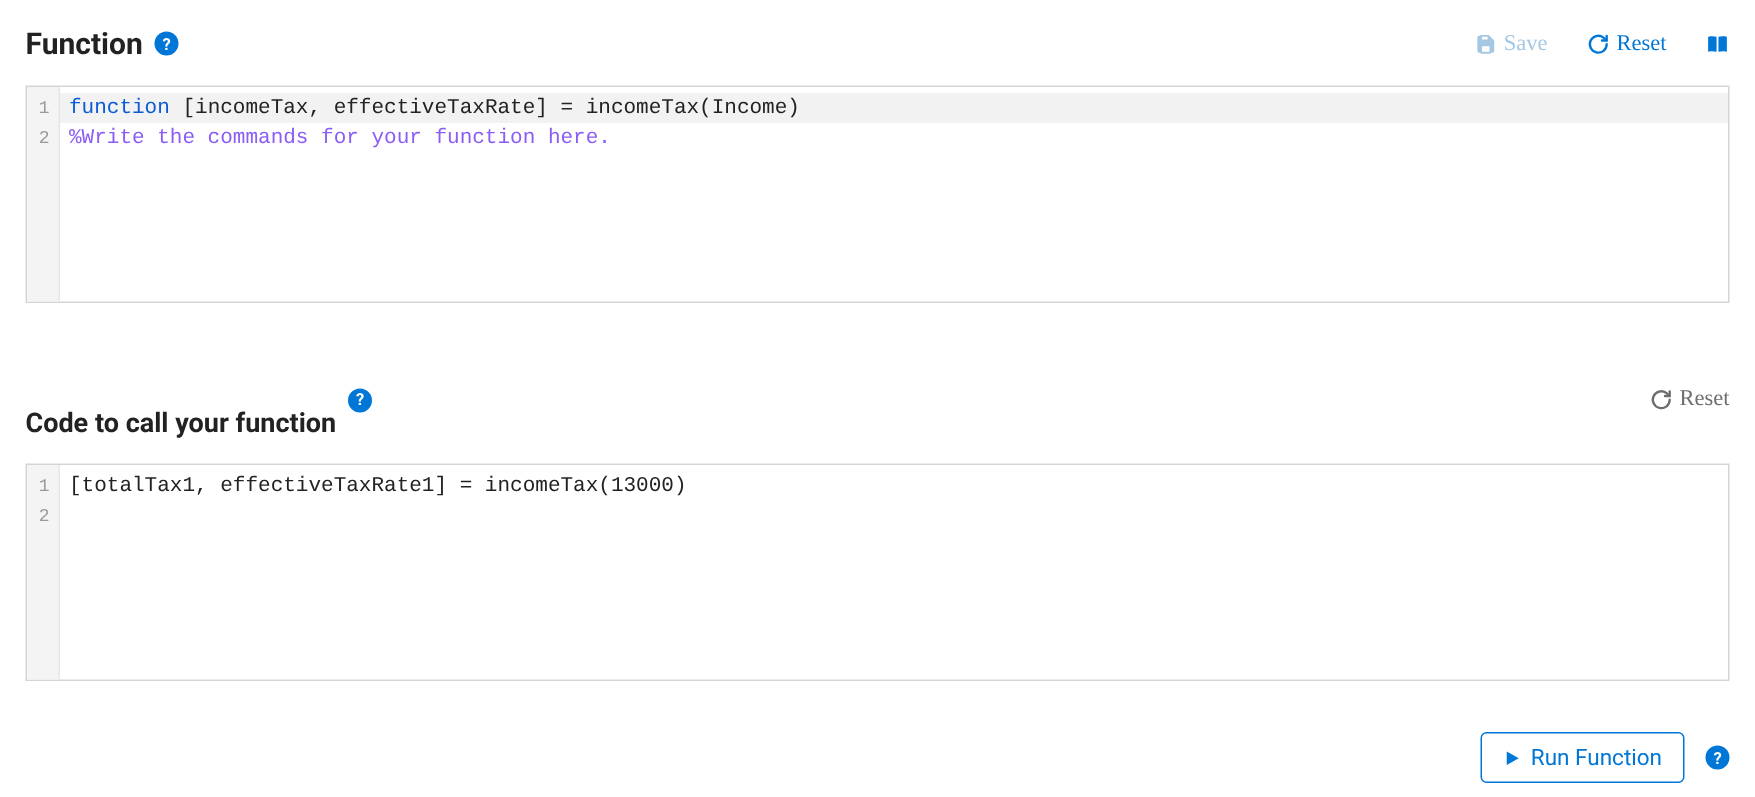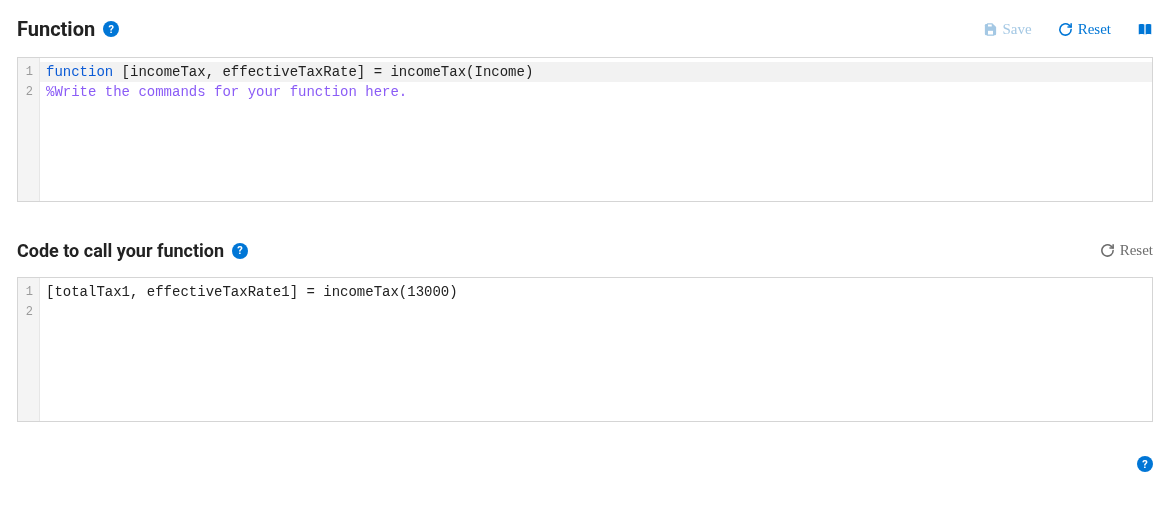--- a/index.html
+++ b/index.html
@@ -21,20 +21,21 @@
       align-items: center;
       gap: 8px;
     }
     .section-title {
       font-size: 20px;
       font-weight: 700;
       color: #222;
     }
     .section-title.secondary {
       font-size: 18px;
+      margin-top: 32px;
     }
     .help-icon {
       display: inline-flex;
       align-items: center;
       justify-content: center;
       width: 16px;
       height: 16px;
       border-radius: 50%;
       background: #0076d6;
       color: #fff;
@@ -207,14 +208,22 @@
   <div class="gutter">
     <div>1</div>
     <div>2</div>
   </div>
   <div class="code-body">
     <div class="code-line"><span>[totalTax1, effectiveTaxRate1] = incomeTax(13000)</span></div>
   </div>
 </div>
 
 <div class="footer-row">
+  <button class="run-btn">
+    <span class="icon">
+      <svg width="12" height="13" viewBox="0 0 24 24" fill="#0076d6">
+        <polygon points="5,3 21,12 5,21"></polygon>
+      </svg>
+    </span>
+    <span>Run Function</span>
+  </button>
   <span class="help-icon">?</span>
 </div>
 
 </body></html>

